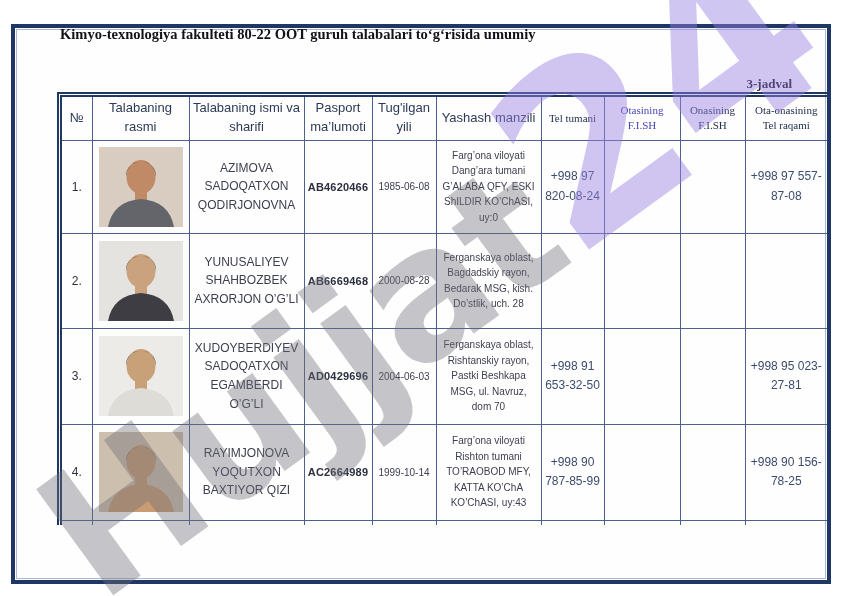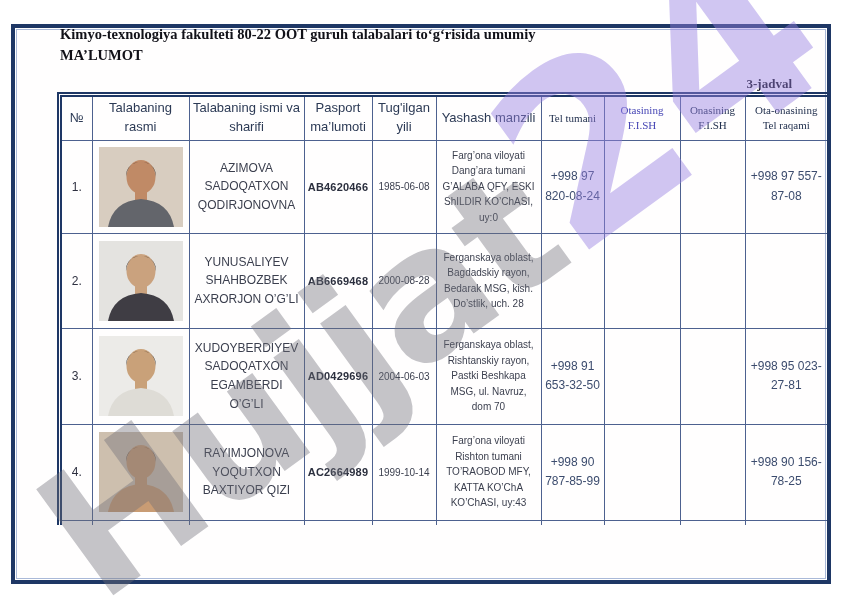--- a/index.html
+++ b/index.html
@@ -65,21 +65,20 @@
   .wm-primary{font-size:180px;letter-spacing:-4px;}
   .wm-secondary{font-size:240px;letter-spacing:-4px;}
 </style>
 </head>
 <body>
 
 <div class="frame"></div>
 
 <div class="titles">
   <div class="title-line">Kimyo-texnologiya fakulteti  80-22 OOT guruh talabalari toʻgʻrisida umumiy</div>
-  <div class="title-line">MA’LUMOT</div>
 </div>
 
 <div class="jadval">3-jadval</div>
 
 <div class="twrap">
   <table class="students">
     <colgroup>
       <col style="width:31px">
         <col style="width:97px">
         <col style="width:115px">

